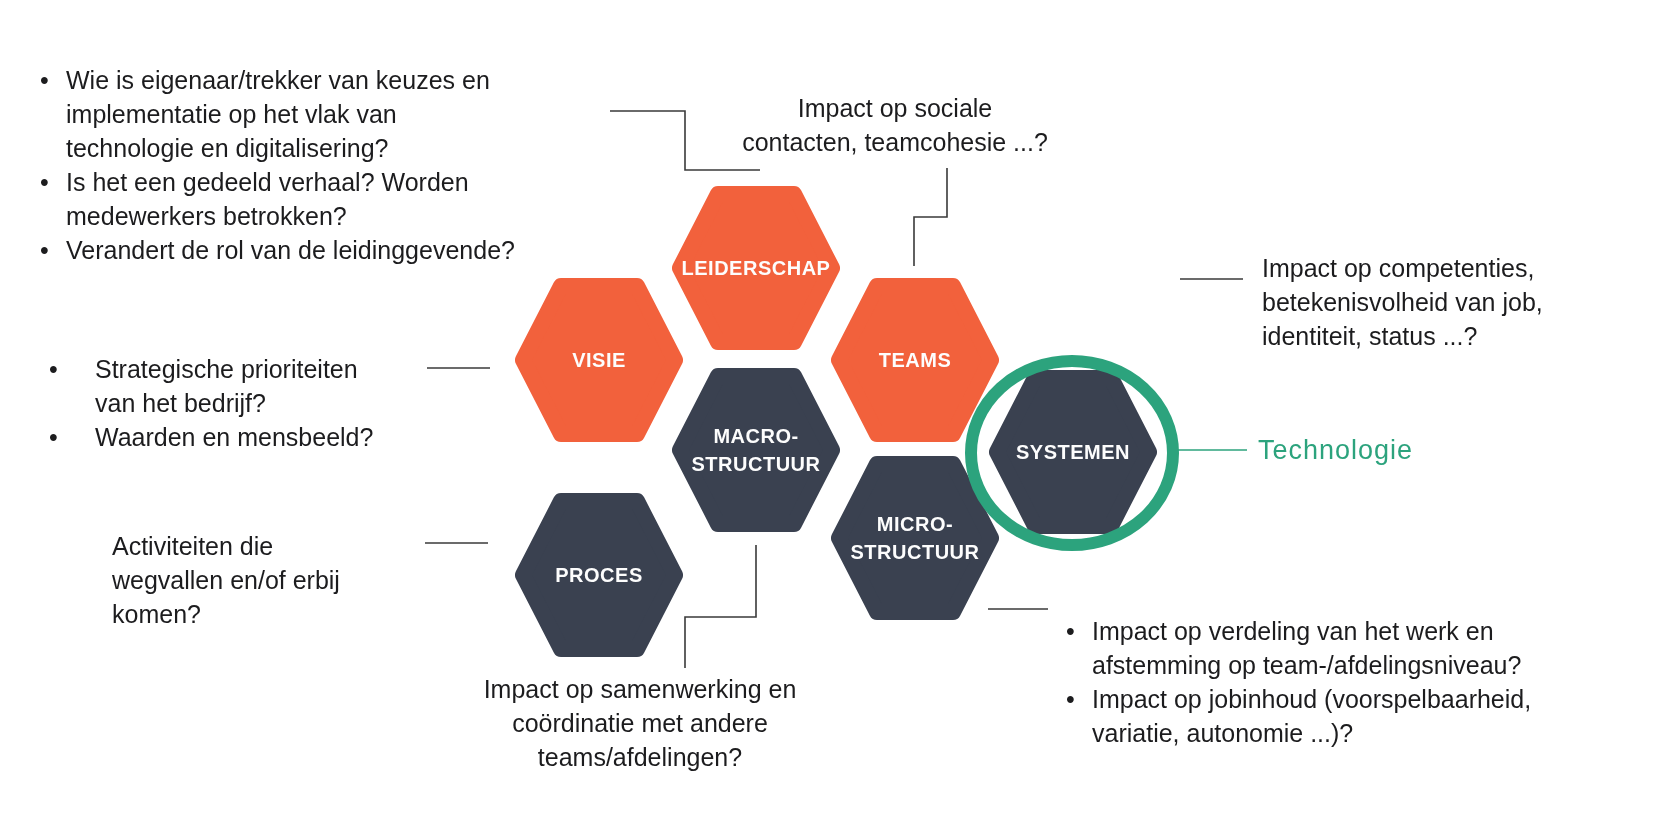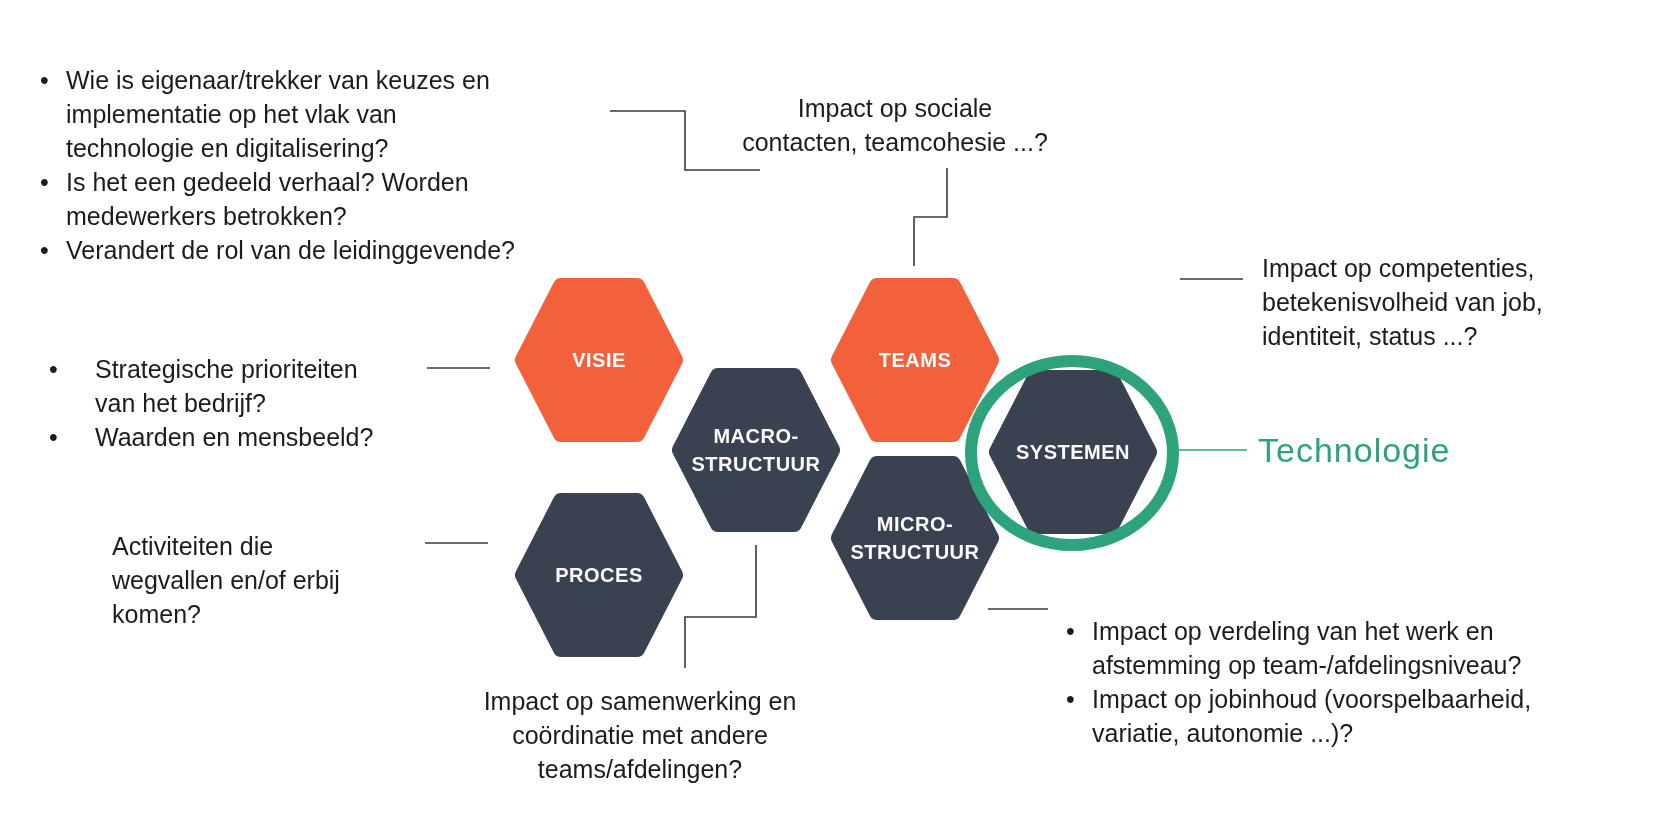--- a/index.html
+++ b/index.html
@@ -44,39 +44,45 @@
   .blist li{display:flex;align-items:flex-start;}
   .blist .bullet{flex:0 0 auto;text-align:left;}
   .blist .txt{white-space:pre-line;}
   .gap-sm .bullet{width:26px;}
   .gap-lg .bullet{width:46px;}
   .ann-leiderschap{left:40px;top:29px;}
   .ann-teams{left:635px;top:91px;width:520px;}
   .ann-individu{left:1262px;top:211px;margin-top:40px;}
   .ann-visie{left:49px;top:318px;}
   .ann-proces{left:112px;top:529px;}
-  .ann-macro{left:380px;top:672px;width:520px;margin-top:12px;}
+  .ann-macro{left:380px;top:672px;width:520px;}
   .ann-micro{left:1066px;top:580px;}
   .technologie{
     position:absolute;left:1258px;top:429px;color:var(--green);
-    font-size:34px;line-height:42px;letter-spacing:1px;font-weight:normal;white-space:nowrap;text-align:center;
+    font-size:27px;line-height:42px;letter-spacing:1px;font-weight:normal;white-space:nowrap;text-align:center;
   }
 </style>
 </head>
 <body>
 
 <div id="stage">
 
   <div class="hex hex-orange hex-visie">
     <svg viewBox="0 0 168 164">
       <polygon points="46,8 122,8 160,82 122,156 46,156 8,82" fill="currentColor" stroke="currentColor" stroke-width="16" stroke-linejoin="round"></polygon>
     </svg>
     <span class="label">VISIE</span>
   </div>
 
+  <div class="hex hex-orange hex-leiderschap">
+    <svg viewBox="0 0 168 164">
+      <polygon points="46,8 122,8 160,82 122,156 46,156 8,82" fill="currentColor" stroke="currentColor" stroke-width="16" stroke-linejoin="round"></polygon>
+    </svg>
+    <span class="label">LEIDERSCHAP</span>
+  </div>
 
   <div class="hex hex-orange hex-teams">
     <svg viewBox="0 0 168 164">
       <polygon points="46,8 122,8 160,82 122,156 46,156 8,82" fill="currentColor" stroke="currentColor" stroke-width="16" stroke-linejoin="round"></polygon>
     </svg>
     <span class="label">TEAMS</span>
   </div>
 
 
   <div class="hex hex-dark hex-proces">

